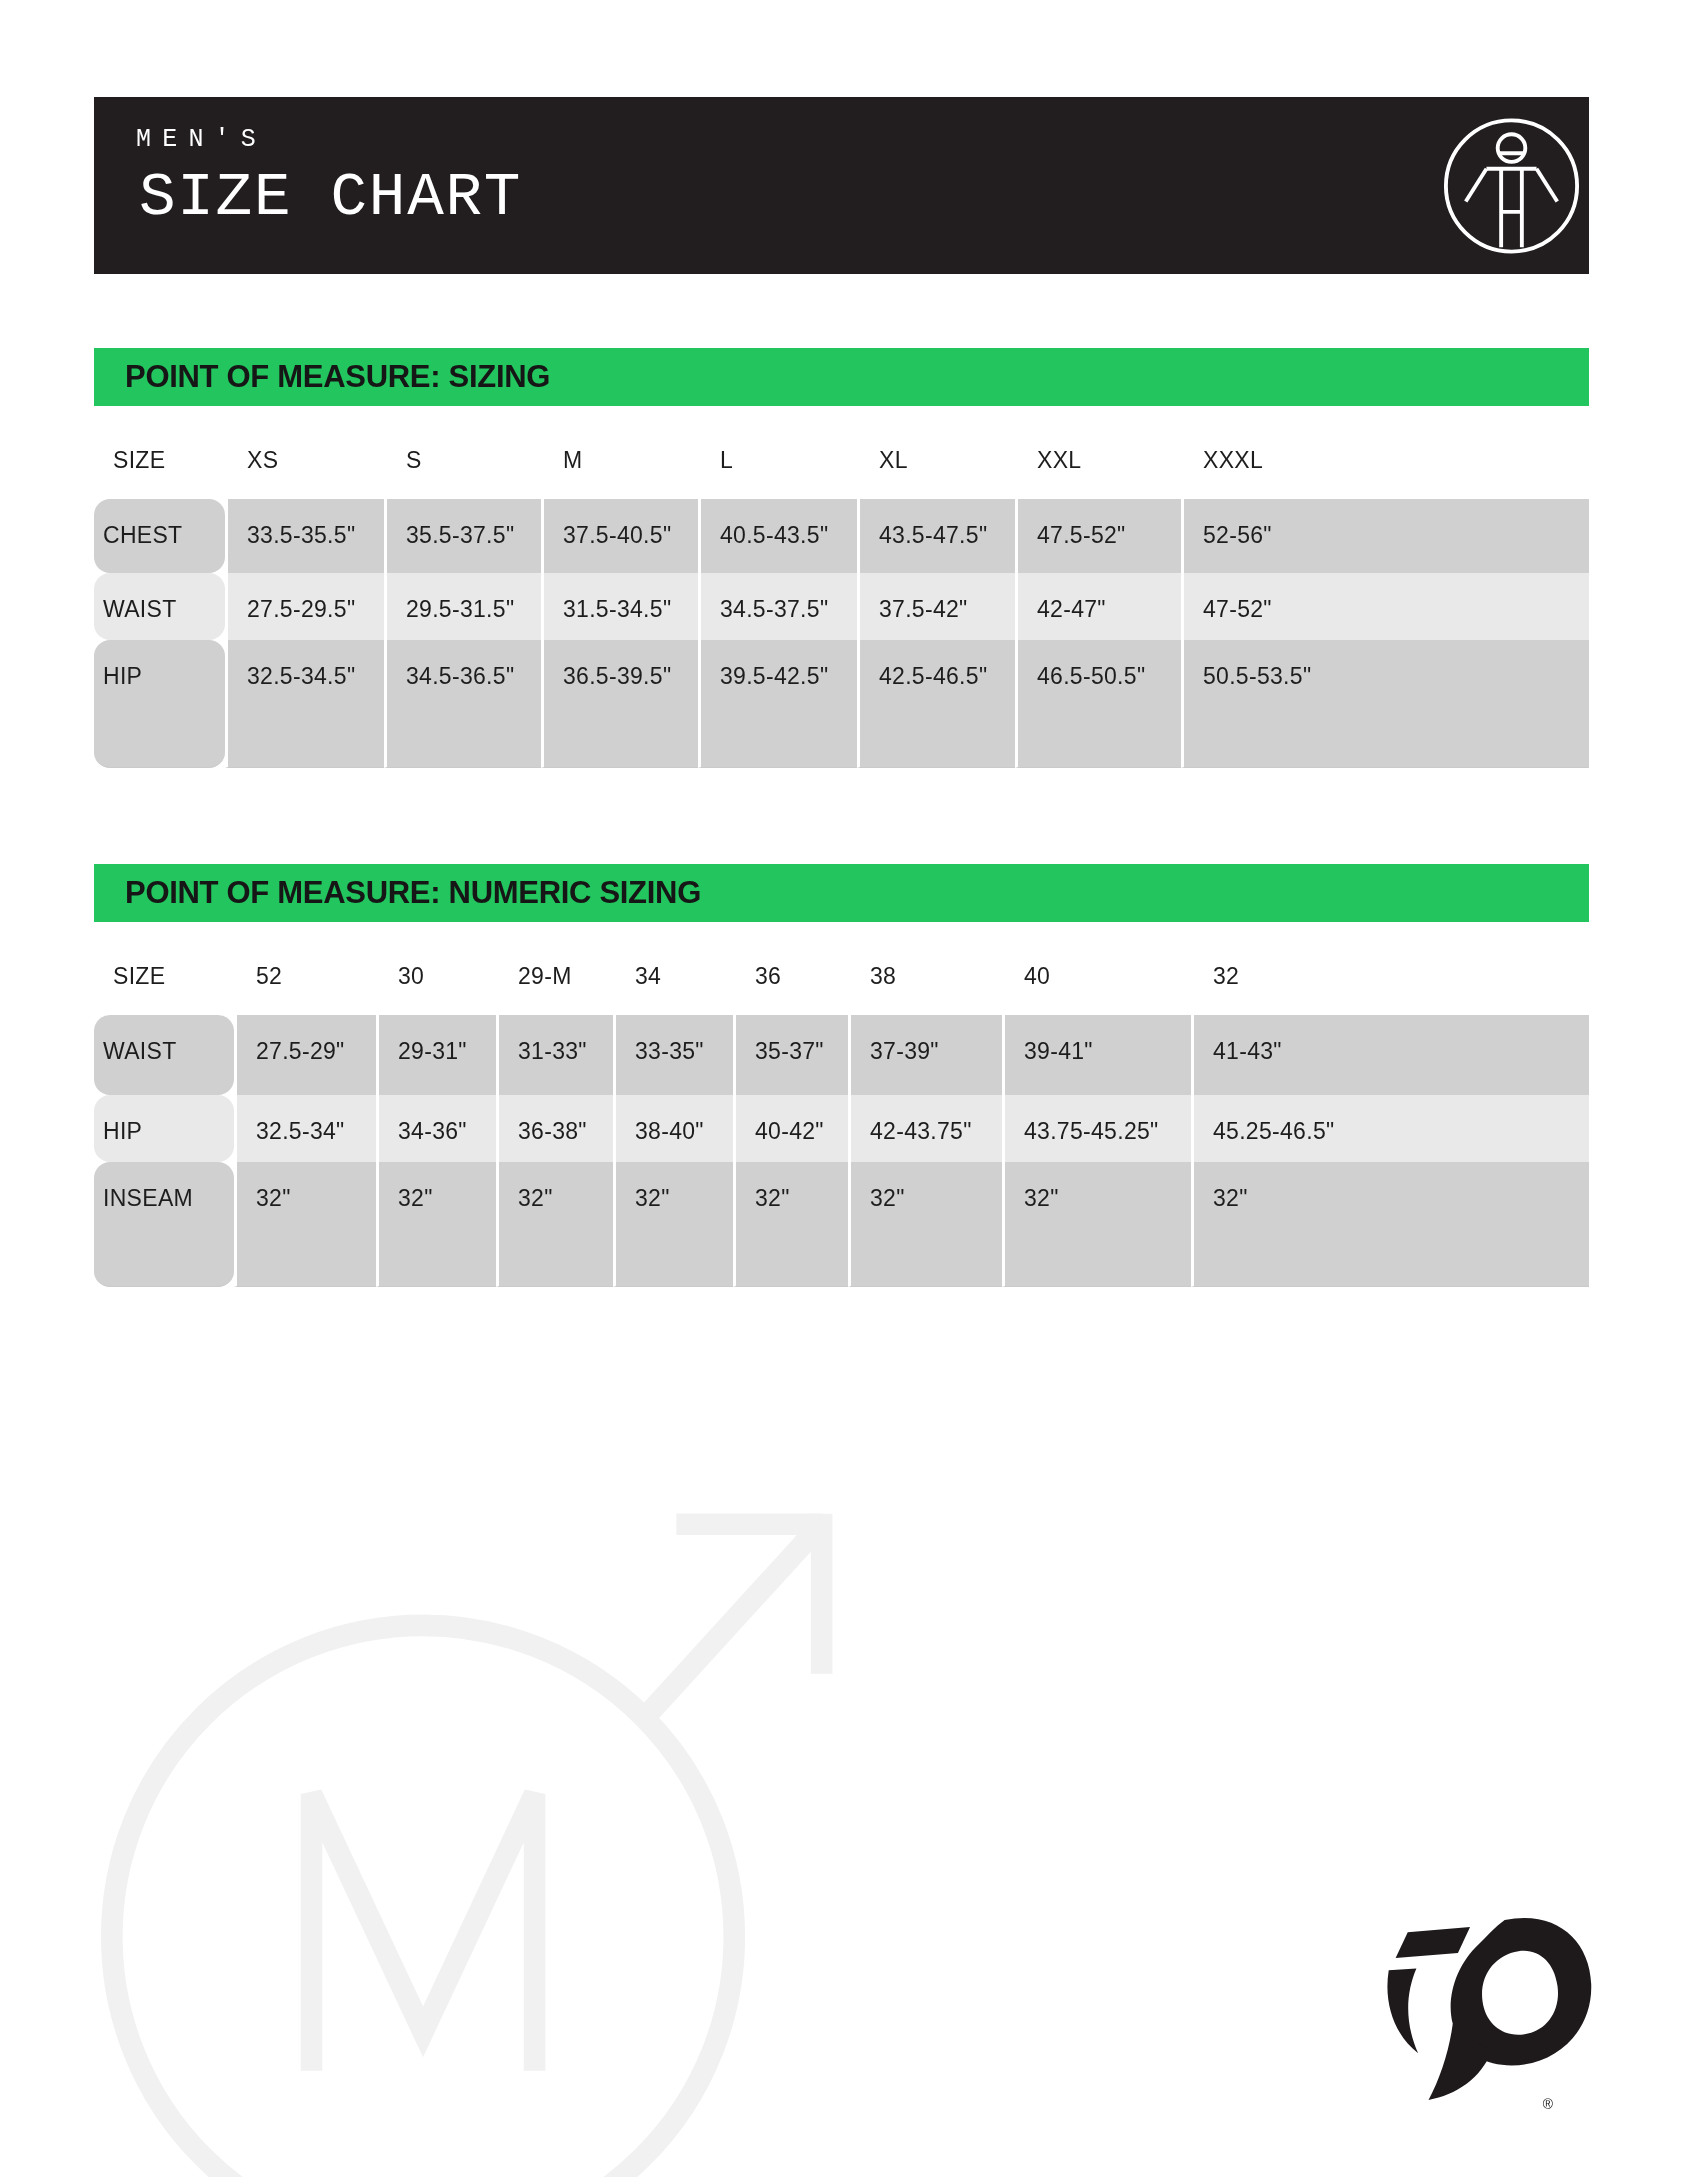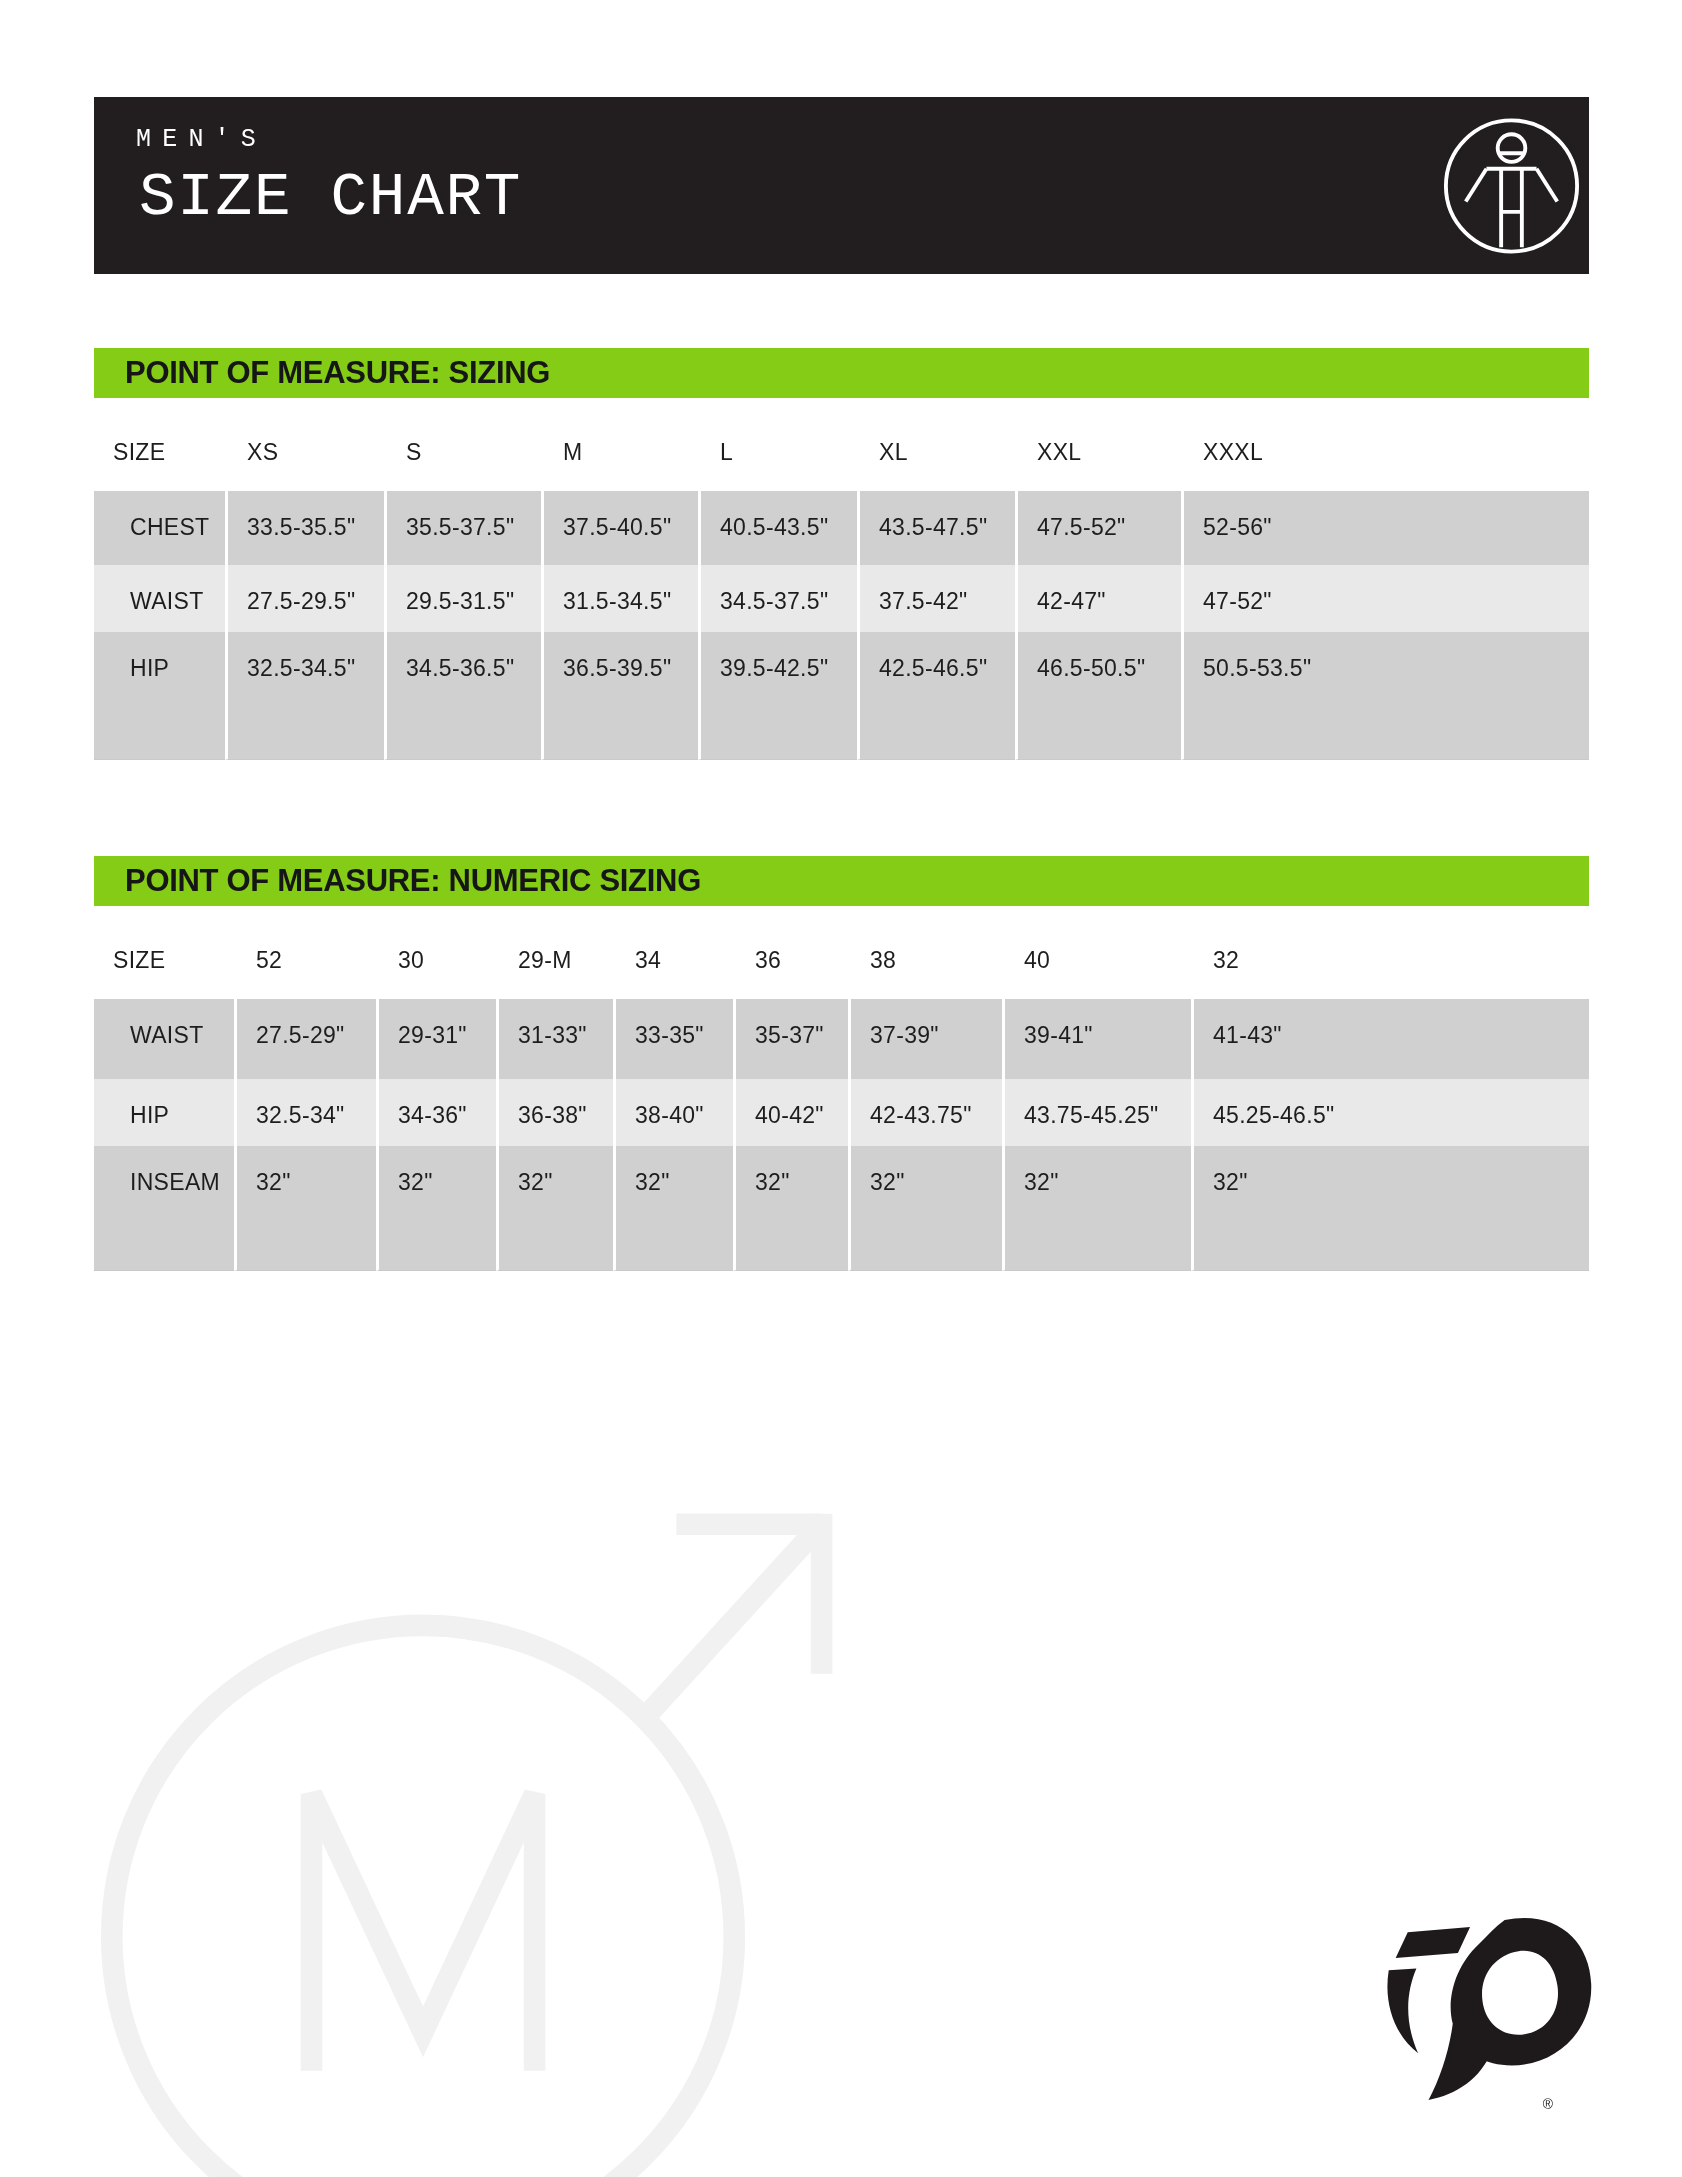--- a/index.html
+++ b/index.html
@@ -25,42 +25,42 @@
   }
   .header-icon {
     position:absolute; right:5.2px; top:50%; transform:translateY(-50%);
     width:145px; height:145px;
   }
 
   
   .section { margin-top:96px; }
   .section.first { margin-top:74px; }
   .section-bar {
-    height:50px; background:#84cc16; display:flex; align-items:center;
+    height:58px; background:#22c55e; display:flex; align-items:center;
     padding-left:31px;
   }
   .section-bar span {
     font-size:31px; font-weight:600; color:#161616; letter-spacing:-0.3px;
   }
 
   
   table.pom {
     width:100%; border-collapse:separate; border-spacing:0; table-layout:fixed;
   }
   table.pom th, table.pom td {
     text-align:left; vertical-align:top;
     font-size:23px; color:#1d1d1d; letter-spacing:0.3px;
     padding:22.5px 7px 0 19px;
   }
   table.pom thead th {
     vertical-align:middle; font-weight:400; padding-top:16px; background:transparent;
   }
   table.pom thead tr { height:93px; }
   table.pom td + td, table.pom th + th { border-left:3.5px solid #ffffff; }
-  table.pom tbody td:first-child { padding-left:36px; }
+  table.pom tbody td:first-child { padding-left:9px;border-radius:16px; }
   tr.row-dark td { background:#d0d0d0; }
   tr.row-light td { background:#e9e9e9; }
   table.pom tbody tr:last-child td { border-bottom:1.7px solid #cacaca; }
 
   
   .table-sizing tbody tr:nth-child(1) { height:74px; }
   .table-sizing tbody tr:nth-child(2) { height:67px; }
   .table-sizing tbody tr:nth-child(3) { height:128px; }
   
   .table-numeric thead tr { height:89px; }

